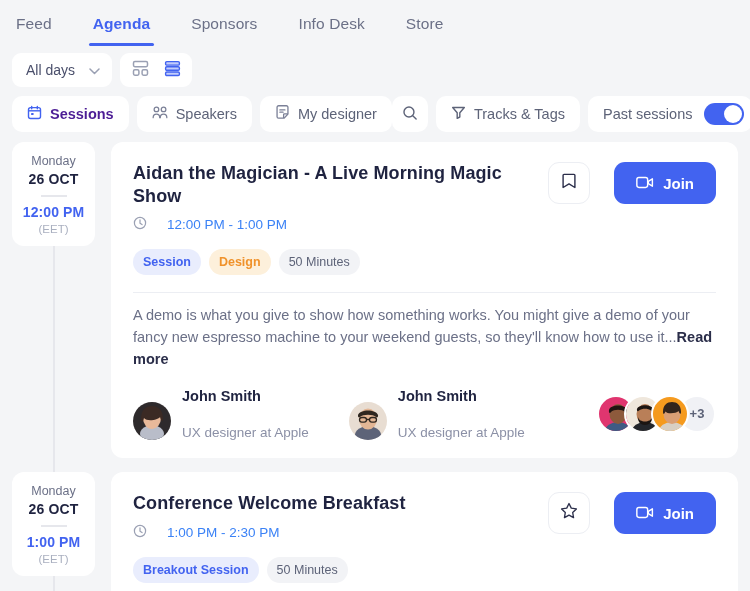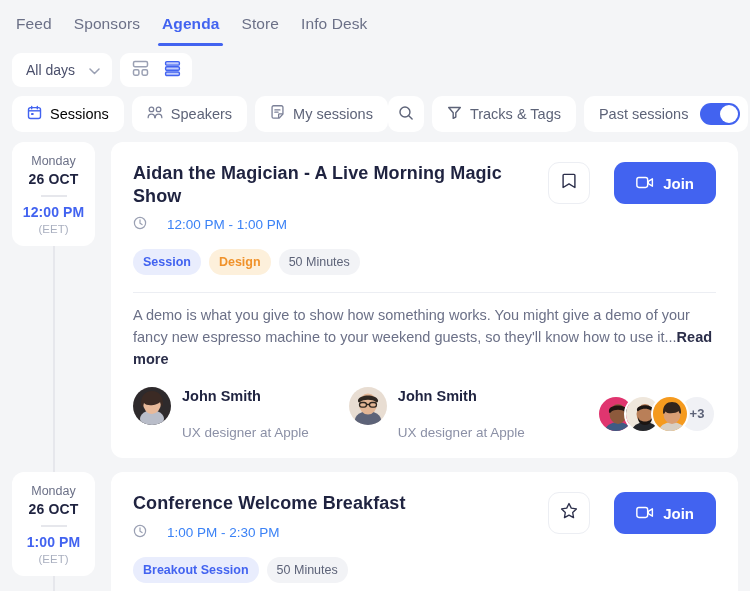--- a/index.html
+++ b/index.html
@@ -21,21 +21,21 @@
     position: relative;
     width: 750px;
     height: 591px;
     overflow: hidden;
   }
 
   
   .topnav {
     display: flex;
     align-items: center;
-    gap: 14px;
+    gap: 33px;
     padding: 0 12px;
     height: 48px;
   }
   .nav-tab {
     position: relative;
     font-size: 15.5px;
     color: #6b7087;
     padding: 12px 4px 13px;
     letter-spacing: .1px;
     cursor: pointer;
@@ -126,21 +126,21 @@
     gap: 8px;
     background: #fff;
     border-radius: 10px;
     height: 36px;
     padding: 0 15px;
     font-size: 14.5px;
     color: #5d6378;
     cursor: pointer;
     white-space: nowrap;
   }
-  .pill.active { color: #000000; font-weight: 400; }
+  .pill.active { color: #4c1d95; font-weight: 700; }
   .icon-pill {
     width: 36px;
     padding: 0;
     justify-content: center;
   }
   .toggle-pill { gap: 12px; padding-right: 8px; }
   .switch {
     width: 40px; height: 22px;
     border-radius: 11px;
     background: #4263f0;
@@ -306,21 +306,21 @@
   }
 
   .speakers {
     display: flex;
     align-items: center;
     gap: 40px;
     margin-top: 17px;
   }
   .speaker {
     display: flex;
-    align-items: flex-start;
+    align-items: flex-end;
     gap: 11px;
   }
   .avatar {
     width: 38px; height: 38px;
     border-radius: 50%;
     flex: none;
     overflow: hidden;
     position: relative;
   }
   .sp-name {
@@ -357,24 +357,24 @@
     flex: none;
   }
 </style>
 </head>
 <body>
 
 <div class="app">
 
   <div class="topnav">
     <div class="nav-tab">Feed</div>
+    <div class="nav-tab active">Agenda</div>
     <div class="nav-tab">Sponsors</div>
-    <div class="nav-tab active">Agenda</div>
+    <div class="nav-tab">Info Desk</div>
     <div class="nav-tab">Store</div>
-    <div class="nav-tab">Info Desk</div>
   </div>
 
   <div class="subhead">
 
     <div class="subhead-right">
       <div class="daysel">
         <span>All days</span>
         <span>
           <svg width="11" height="7" viewBox="0 0 11 7" fill="none">
             <path d="M1 1L5.5 5.5L10 1" stroke="#9aa0b3" stroke-width="1.5" stroke-linecap="round" stroke-linejoin="round"></path>
@@ -432,21 +432,21 @@
       </div>
 
       <div class="pill">
         <span>
           <svg width="15" height="15" viewBox="0 0 16 16" fill="none">
             <path d="M2.2 2.4a1.6 1.6 0 011.6-1.6h8.4a1.6 1.6 0 011.6 1.6v7.2l-4 4.4H3.8a1.6 1.6 0 01-1.6-1.6V2.4z" stroke="#7b8097" stroke-width="1.4" stroke-linejoin="round"></path>
             <path d="M13.6 9.4H10a.8.8 0 00-.8.8v3.6" stroke="#7b8097" stroke-width="1.4" stroke-linejoin="round"></path>
             <path d="M5.2 5.2h5.4M5.2 7.6h3.4" stroke="#7b8097" stroke-width="1.4" stroke-linecap="round"></path>
           </svg>
         </span>
-        <span>My sessions</span>
+        <span>My designer</span>
       </div>
     </div>
 
     <div class="filters-right">
       <div class="pill icon-pill">
         <span>
           <svg width="16" height="16" viewBox="0 0 17 17" fill="none">
             <circle cx="7.4" cy="7.4" r="5.3" stroke="#5d6378" stroke-width="1.5"></circle>
             <path d="M11.4 11.4l3.6 3.6" stroke="#5d6378" stroke-width="1.5" stroke-linecap="round"></path>
           </svg>

